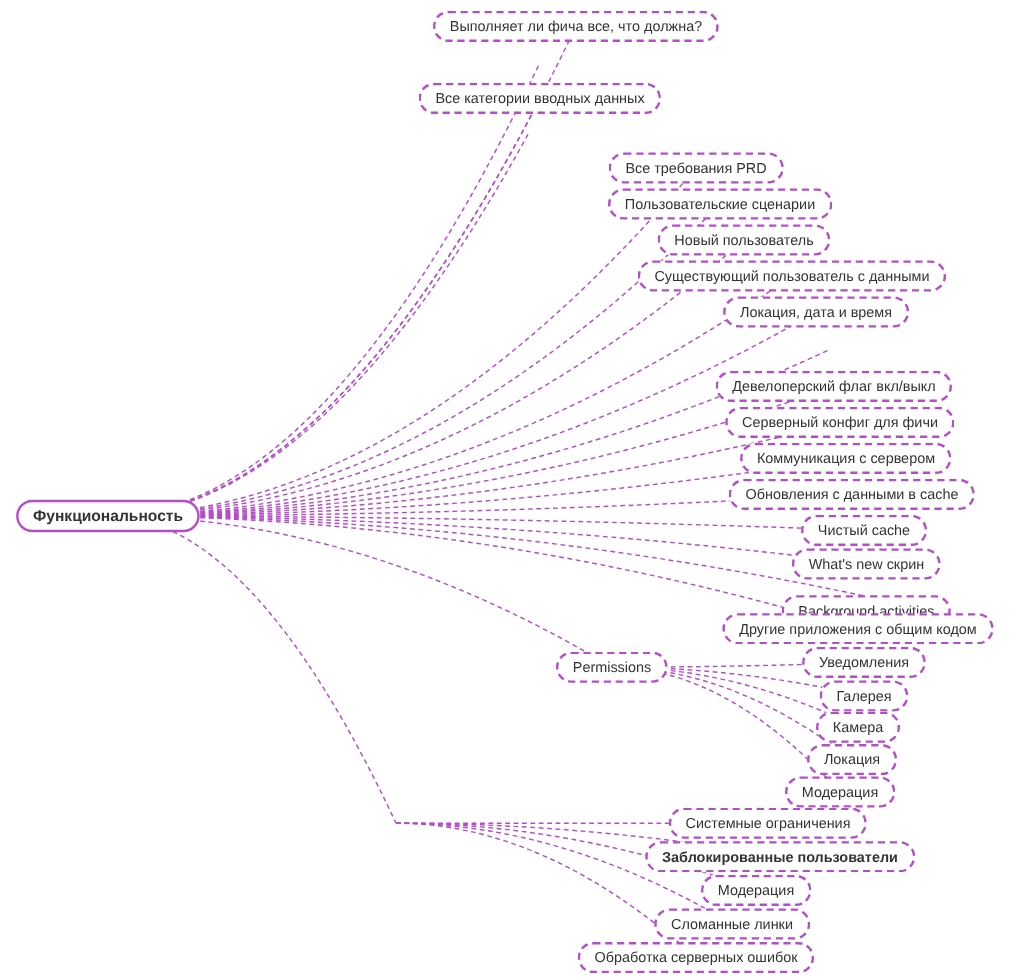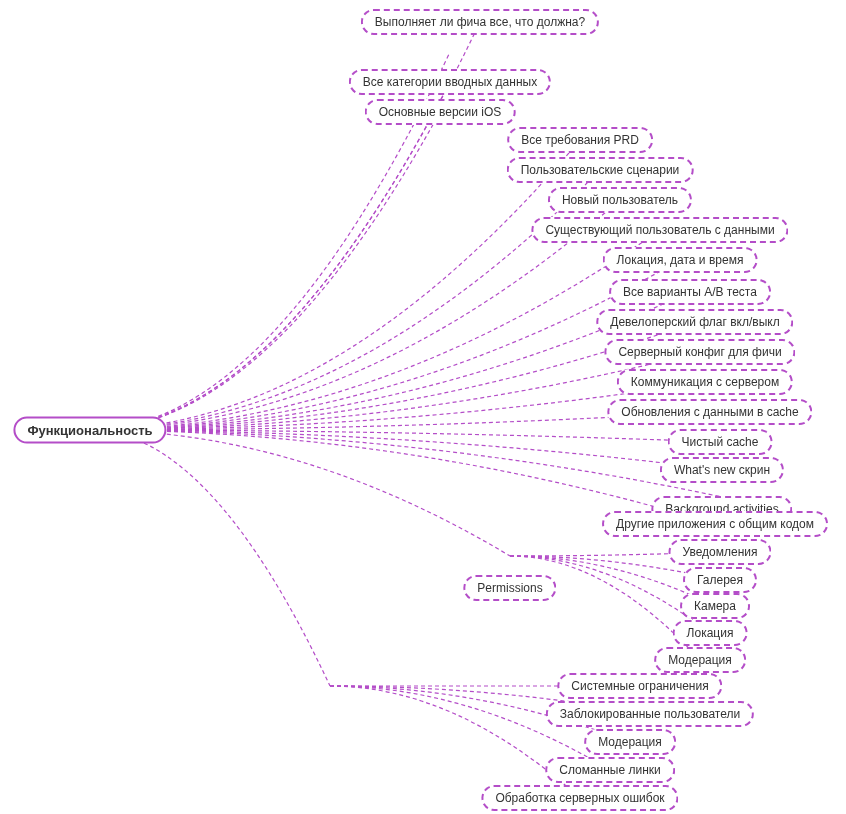--- a/index.html
+++ b/index.html
@@ -35,21 +35,20 @@
       font-family: Arial, sans-serif;
     }
     .node.root {
       border: 2px solid #b44dc8;
       border-radius: 20px;
       font-weight: bold;
       font-size: 13px;
     }
     .node.intermediate {
       border: 2px dashed #b44dc8;
-      margin-top: 32px;
     }
     .node.leaf {
       border: 2px dashed #b44dc8;
     }
   </style>
 </head>
 <body>
 
 <div id="mind-map-container">
   <svg id="connections">
@@ -80,39 +79,37 @@
       <path d="M 510 556 Q 605 556 700 660" fill="none" stroke="#b44dc8" stroke-width="1.2" stroke-dasharray="4,3"></path>
       <path d="M 330 686 Q 485 686 640 686" fill="none" stroke="#b44dc8" stroke-width="1.2" stroke-dasharray="4,3"></path>
       <path d="M 330 686 Q 490 686 650 714" fill="none" stroke="#b44dc8" stroke-width="1.2" stroke-dasharray="4,3"></path>
       <path d="M 330 686 Q 480 686 630 742" fill="none" stroke="#b44dc8" stroke-width="1.2" stroke-dasharray="4,3"></path>
       <path d="M 330 686 Q 470 686 610 770" fill="none" stroke="#b44dc8" stroke-width="1.2" stroke-dasharray="4,3"></path>
       <path d="M 330 686 Q 455 686 580 798" fill="none" stroke="#b44dc8" stroke-width="1.2" stroke-dasharray="4,3"></path>
     </svg>
 <div class="node leaf" style="left: 480px; top: 22px;">Выполняет ли фича все, что должна?</div>
     <div class="node root" style="left: 90px; top: 430px;">Функциональность</div>
     <div class="node leaf" style="left: 450px; top: 82px;">Все категории вводных данных</div>
-    <div class="node leaf" style="left: 440px; top: 112px;">Основные версии iOS</div>
     <div class="node leaf" style="left: 580px; top: 140px;">Все требования PRD</div>
     <div class="node leaf" style="left: 600px; top: 170px;">Пользовательские сценарии</div>
     <div class="node leaf" style="left: 620px; top: 200px;">Новый пользователь</div>
     <div class="node leaf" style="left: 660px; top: 230px;">Существующий пользователь с данными</div>
     <div class="node leaf" style="left: 680px; top: 260px;">Локация, дата и время</div>
-    <div class="node leaf" style="left: 690px; top: 292px;">Все варианты А/В теста</div>
     <div class="node leaf" style="left: 695px; top: 322px;">Девелоперский флаг вкл/выкл</div>
     <div class="node leaf" style="left: 700px; top: 352px;">Серверный конфиг для фичи</div>
     <div class="node leaf" style="left: 705px; top: 382px;">Коммуникация с сервером</div>
     <div class="node leaf" style="left: 710px; top: 412px;">Обновления с данными в cache</div>
     <div class="node leaf" style="left: 720px; top: 442px;">Чистый cache</div>
     <div class="node leaf" style="left: 722px; top: 470px;">What's new скрин</div>
     <div class="node leaf" style="left: 722px; top: 497px; margin-top: 12px;">Background activities</div>
     <div class="node leaf" style="left: 715px; top: 524px;">Другие приложения с общим кодом</div>
     <div class="node intermediate" style="left: 510px; top: 556px;">Permissions</div>
     <div class="node leaf" style="left: 720px; top: 552px;">Уведомления</div>
     <div class="node leaf" style="left: 720px; top: 580px;">Галерея</div>
     <div class="node leaf" style="left: 715px; top: 606px;">Камера</div>
     <div class="node leaf" style="left: 710px; top: 633px;">Локация</div>
     <div class="node leaf" style="left: 700px; top: 660px;">Модерация</div>
     <div class="node leaf" style="left: 640px; top: 686px;">Системные ограничения</div>
-    <div class="node leaf" style="left: 650px; top: 714px;">Заблокированные пользователи</div>
+    <div class="node leaf" style="left: 650px; top: 714px; font-weight: bold;">Заблокированные пользователи</div>
     <div class="node leaf" style="left: 630px; top: 742px;">Модерация</div>
     <div class="node leaf" style="left: 610px; top: 770px;">Сломанные линки</div>
     <div class="node leaf" style="left: 580px; top: 798px;">Обработка серверных ошибок</div>
   </div>
 
 </body></html>

